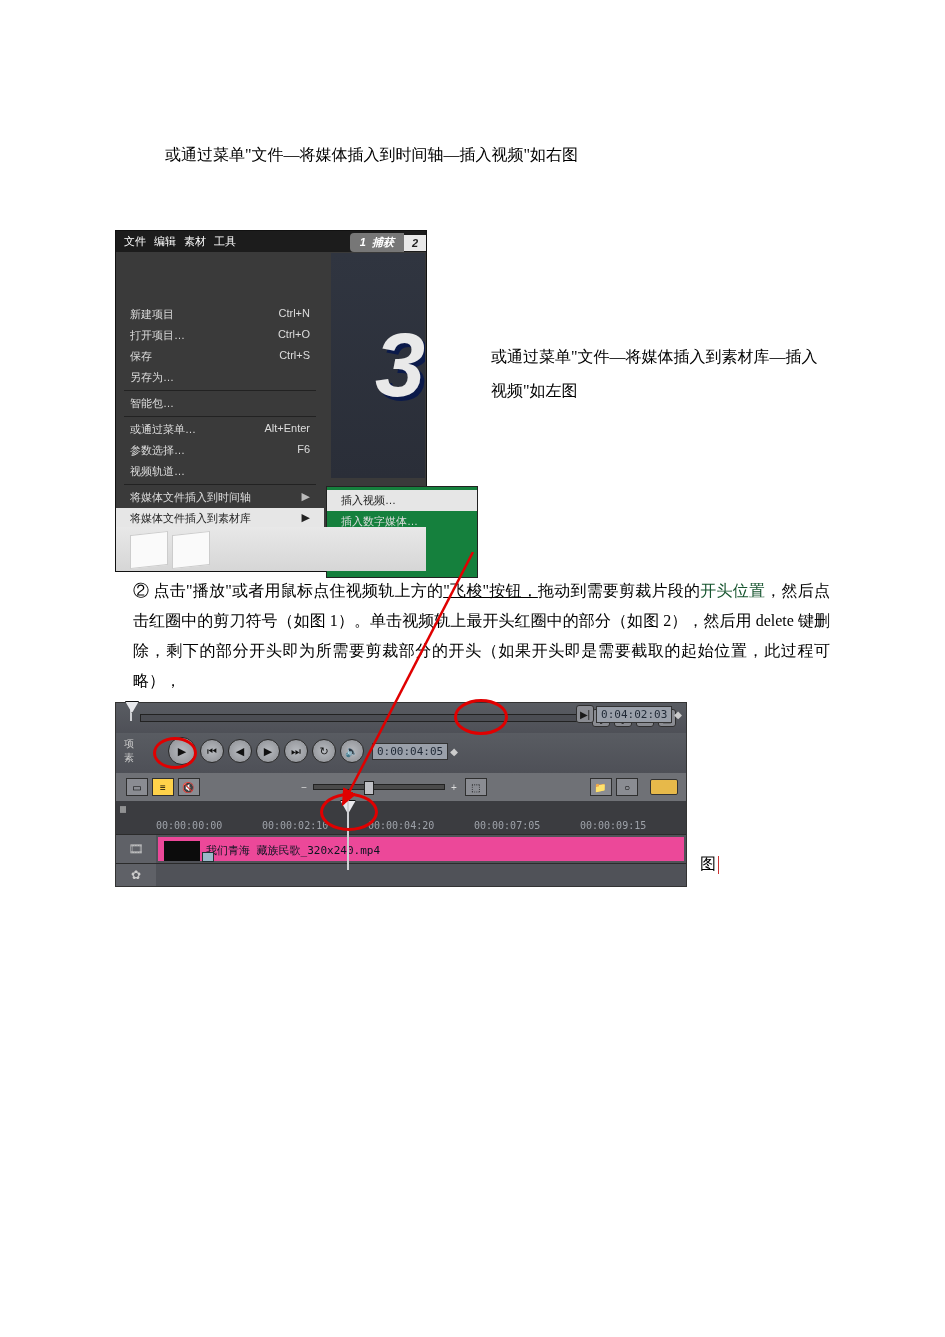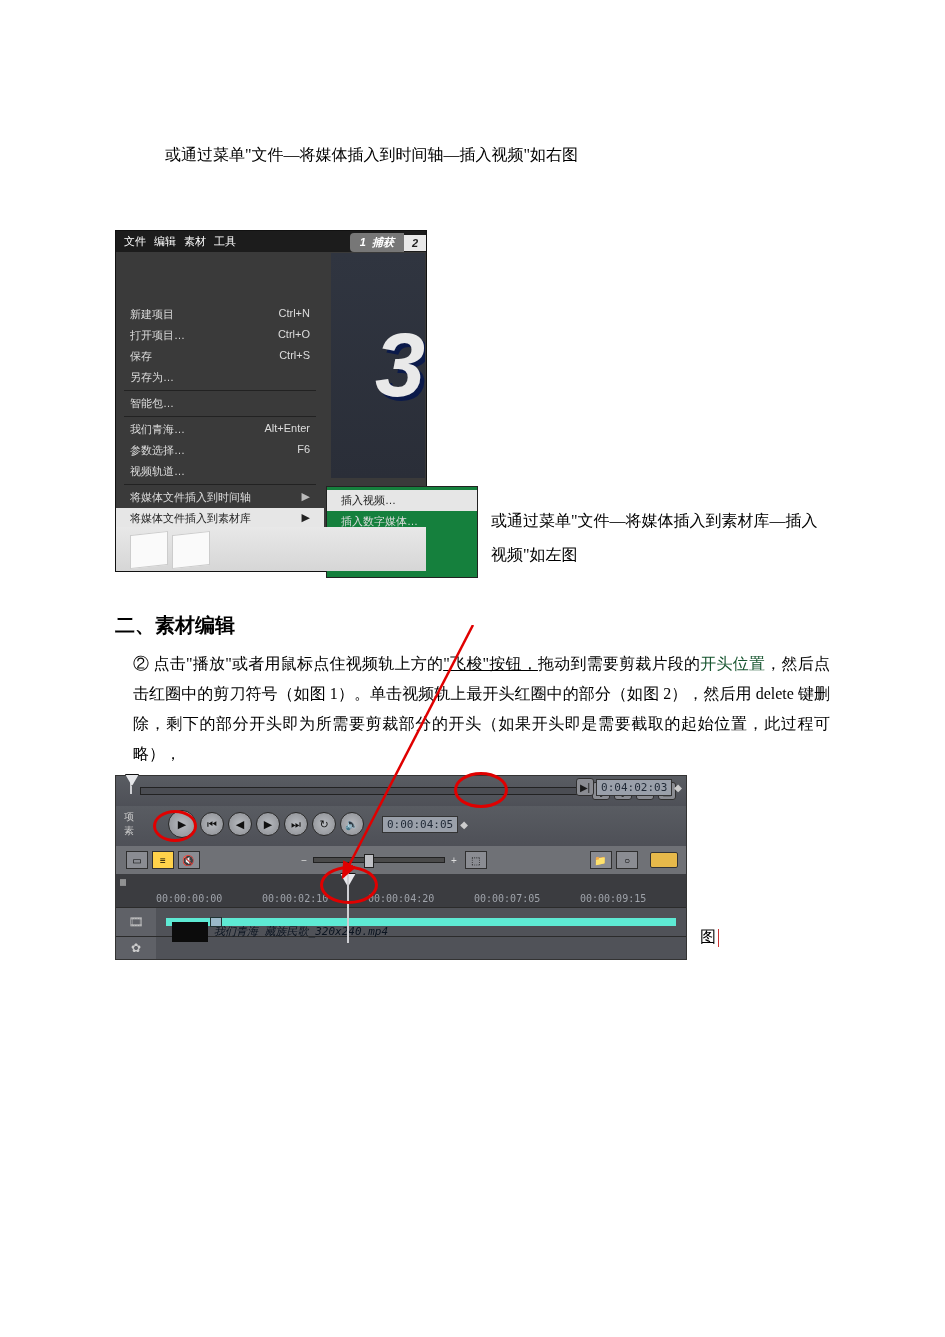--- a/index.html
+++ b/index.html
@@ -20,21 +20,21 @@
   .intro-line {
     margin-left: 50px;
     line-height: 30px;
     margin-bottom: 60px;
     font-size: 16px;
   }
 
   
   .menu-row {
     display: flex;
-    align-items: flex-end;
+    align-items: flex-start;
     gap: 24px;
   }
   .menu-shot {
     width: 310px;
     flex: none;
     position: relative;
     font-family: "Microsoft YaHei", "SimHei", sans-serif;
     font-size: 11px;
     color: #fff;
     background: #3a3a3a;
@@ -257,29 +257,28 @@
     height: 28px;
   }
   .track-head {
     width: 40px;
     background: #5f6167;
     display: flex; align-items:center; justify-content:center;
     color: #ccc;
     font-size: 12px;
   }
   .clip {
-    background: #5eead4;
+    background: #ec4899;
     color: #0b1420;
     flex: 1;
-    margin: 10px;
+    margin: 2px;
     padding: 4px 6px;
     font-family: "SimSun", monospace;
     font-size: 11px;
     position: relative;
-    font-style: italic;
   }
   .clip .thumb {
     width: 36px; height: 20px; background: #0c0c0c; display: inline-block;
     margin-right: 6px; vertical-align: middle;
   }
   .audio-tick {
     width: 10px; height: 8px; background: #9bb9c9; border:1px solid #233;
     position:absolute; left:44px; bottom:-1px;
   }
   .right-pane {
@@ -364,21 +363,21 @@
           <span>另存为…</span>
           <span></span>
         </div>
         <div class="sep"></div>
         <div class="mi">
           <span>智能包…</span>
           <span></span>
         </div>
         <div class="sep"></div>
         <div class="mi">
-          <span>我们青海…</span>
+          <span>或通过菜单…</span>
           <span>Alt+Enter</span>
         </div>
         <div class="mi">
           <span>参数选择…</span>
           <span>F6</span>
         </div>
         <div class="mi">
           <span>视频轨道…</span>
           <span></span>
         </div>
@@ -415,21 +414,20 @@
 
       <div class="floor">
         <div class="cube"></div>
         <div class="cube" style="margin-left:-2px;"></div>
       </div>
     </div>
 
     <div class="menu-caption">或通过菜单"文件—将媒体插入到素材库—插入视频"如左图</div>
   </div>
 
-  <h2 class="sec">二、素材编辑</h2>
 
 
 
   <div class="body-p">
     <span>② 点击"播放"或者用鼠标点住视频轨上方的</span><span class="ul">"飞梭"按钮，</span><span>拖动到需要剪裁片段的</span><span class="red">开头位置</span><span>，然后点击红圈中的剪刀符号（如图 1）。</span><span>单击</span><span>视频轨上最开头红圈中的部分（如图 2），然后用 delete 键删除，剩下的部分开头即为所需要剪裁部分的开头（如果开头即是需要截取的起始位置，此过程可略），</span>
   </div>
 
   <div class="timeline-wrap">
     <div class="timeline-shot">
 
@@ -458,21 +456,21 @@
         </div>
         <div class="play-cluster">
           <div class="rnd big">▶</div>
           <div class="rnd">⏮</div>
           <div class="rnd">◀</div>
           <div class="rnd">▶</div>
           <div class="rnd">⏭</div>
           <div class="rnd">↻</div>
           <div class="rnd">🔈</div>
         </div>
-        <div class="timecode" style="margin-left:16px;">0:00:04:05</div>
+        <div class="timecode" style="margin-left:6px;">0:00:04:05</div>
         <span style="color:#ccc; margin-left:2px;">◆</span>
       </div>
 
       <div class="ts-row2">
         <div style="display:flex; align-items:center;">
           <div class="sq">▭</div>
           <div class="sq on">≡</div>
           <div class="sq">🔇</div>
         </div>
         <div style="display:flex; align-items:center;">

